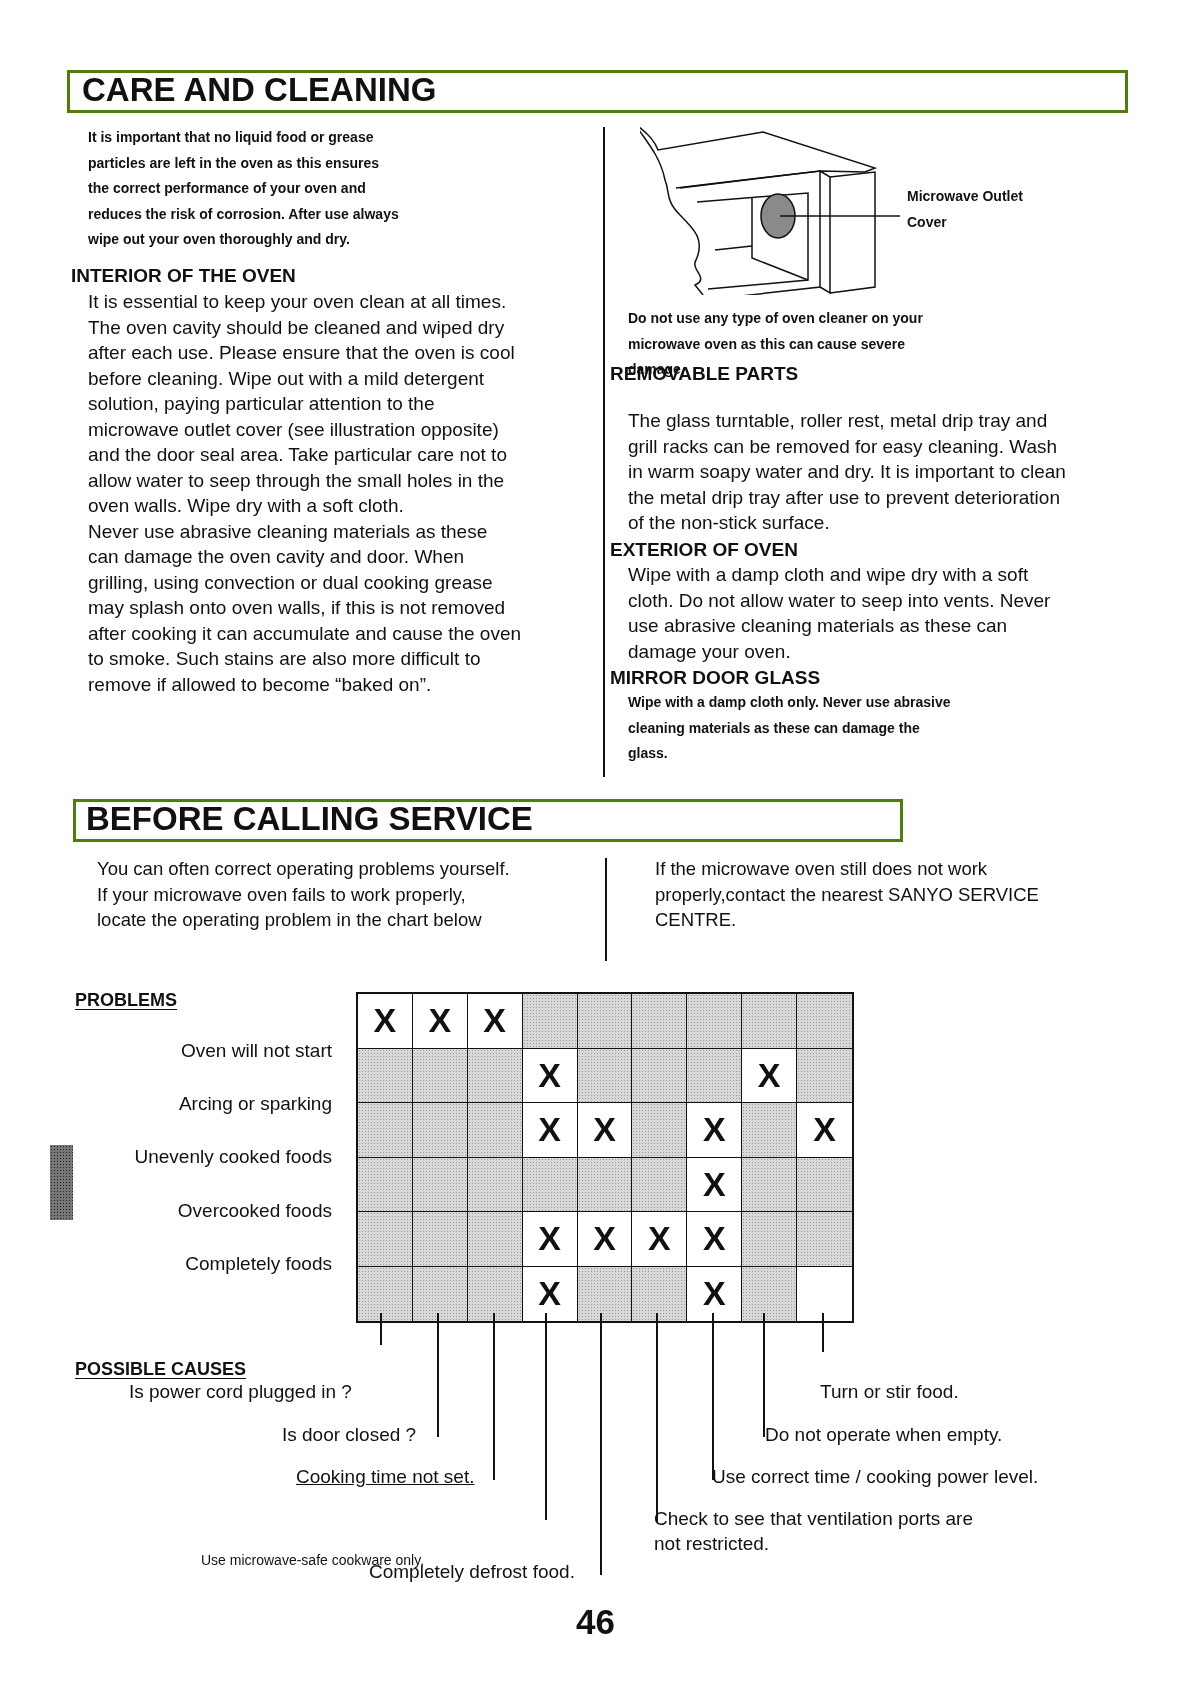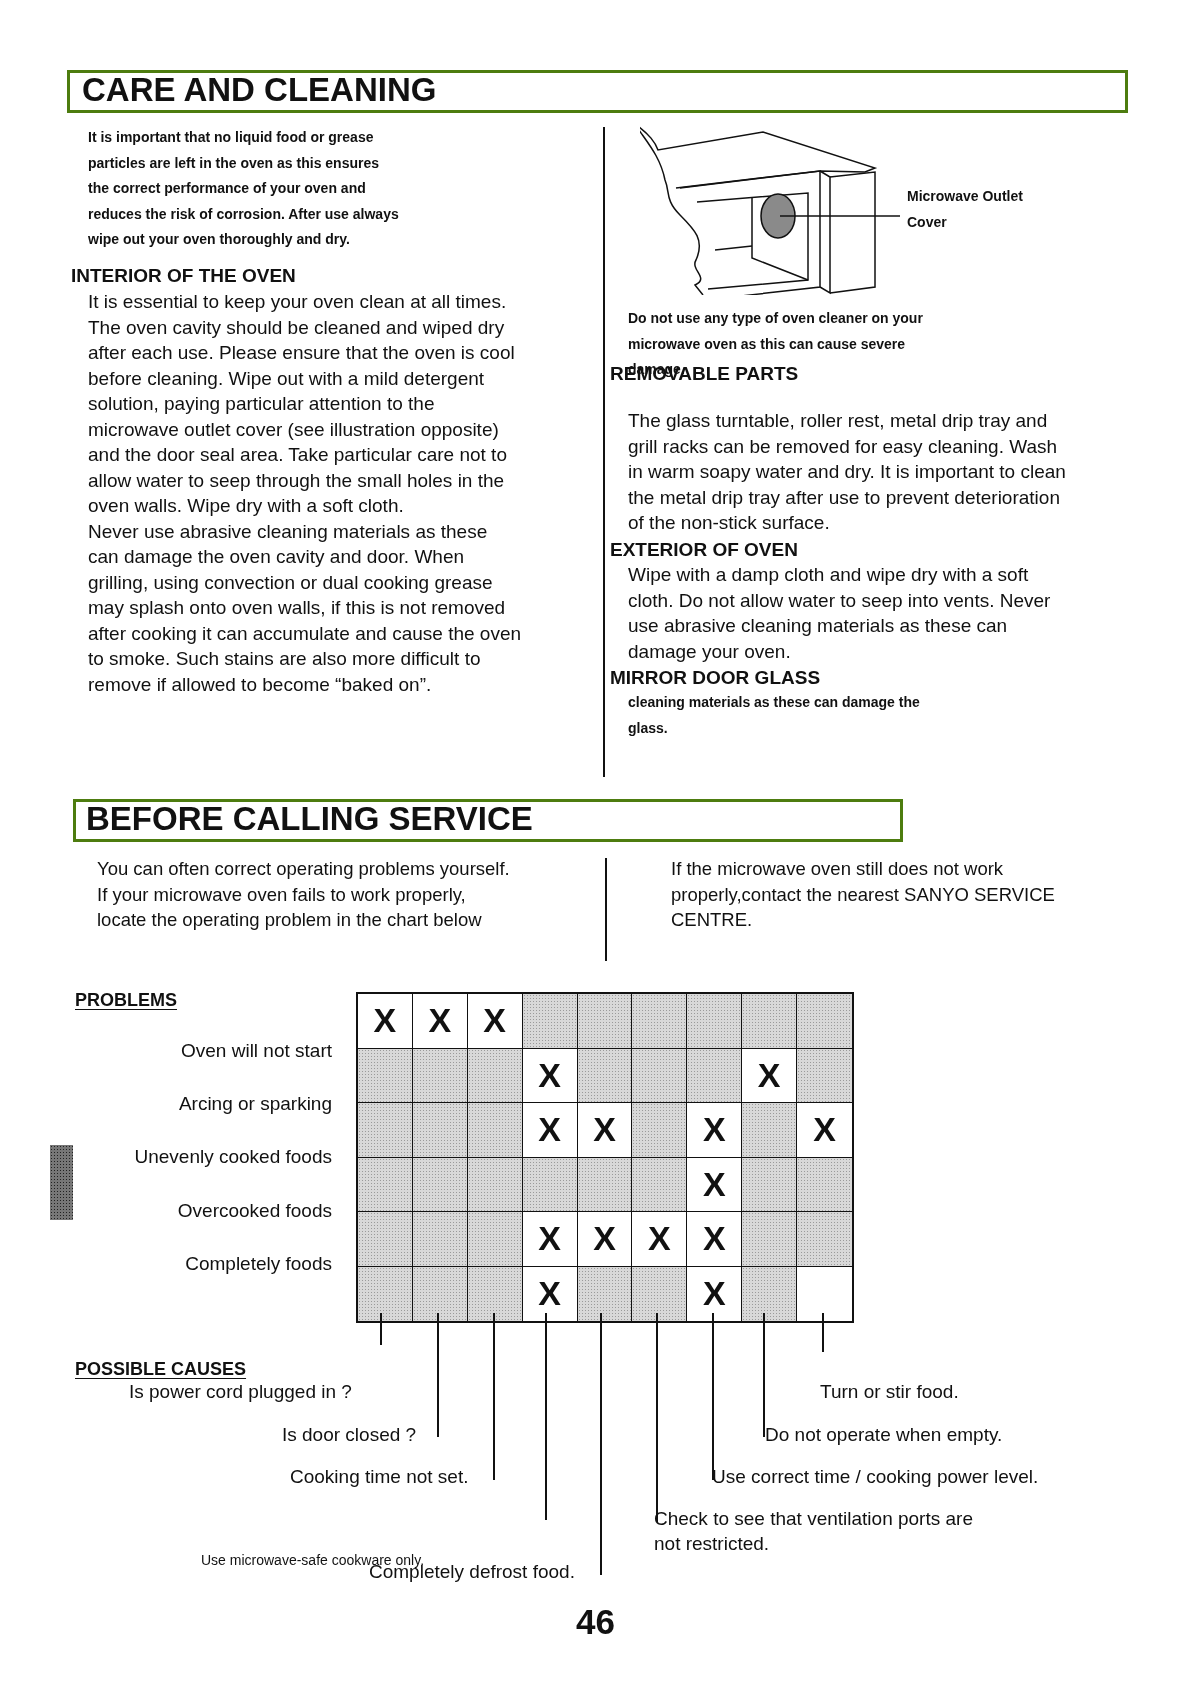--- a/index.html
+++ b/index.html
@@ -107,35 +107,36 @@
 <div class="abs h" style="left:610px; top:537px;">EXTERIOR OF OVEN</div>
 <div class="abs p" style="left:628px; top:562px;">
   <span class="line">Wipe with a damp cloth and wipe dry with a soft</span>
   <span class="line">cloth. Do not allow water to seep into vents. Never</span>
   <span class="line">use abrasive cleaning materials as these can</span>
   <span class="line">damage your oven.</span>
 </div>
 
 <div class="abs h" style="left:610px; top:665px;">MIRROR DOOR GLASS</div>
 <div class="abs pb" style="left:628px; top:690px;">
+  <span class="line">Wipe with a damp cloth only. Never use abrasive</span>
   <span class="line">cleaning materials as these can damage the</span>
   <span class="line">glass.</span>
 </div>
 
 <div class="section-box" style="left:73px; top:799px; width:830px; height:43px;">
   <span class="section-title" style="left:10px;">BEFORE CALLING SERVICE</span>
 </div>
 
 <div class="abs p" style="left:97px; top:856px; font-size:18.5px;">
   <span class="line">You can often correct operating problems yourself.</span>
   <span class="line">If your microwave oven fails to work properly,</span>
   <span class="line">locate the operating problem in the chart below</span>
 </div>
 <div class="divider" style="left:605px; top:858px; height:103px;"></div>
-<div class="abs p" style="left:671px; top:856px; font-size:18.5px;">
+<div class="abs p" style="left:655px; top:856px; font-size:18.5px;">
   <span class="line">If the microwave oven still does not work</span>
   <span class="line">properly,contact the nearest SANYO SERVICE</span>
   <span class="line">CENTRE.</span>
 </div>
 
 <div class="abs h underline" style="left:75px; top:988px; font-size:18px;">PROBLEMS</div>
 <div class="abs" style="left:80px; top:1040px; width:252px; height:260px;">
   <span class="prob" style="top:0px;">Oven will not start</span>
   <span class="prob" style="top:53px;">Arcing or sparking</span>
   <span class="prob" style="top:106px;">Unevenly cooked foods</span>
@@ -242,21 +243,21 @@
     <div class="leader" style="left: 600px; top: 1313px; height: 262px;"></div>
     <div class="leader" style="left: 656px; top: 1313px; height: 209px;"></div>
     <div class="leader" style="left: 712px; top: 1313px; height: 167px;"></div>
     <div class="leader" style="left: 763px; top: 1313px; height: 124px;"></div>
     <div class="leader" style="left: 822px; top: 1313px; height: 39px;"></div>
   </div>
 
 <div class="abs h underline" style="left:75px; top:1357px; font-size:18px;">POSSIBLE CAUSES</div>
 <span class="cause" style="left:129px; top:1381px;">Is power cord plugged in ?</span>
 <span class="cause" style="left:282px; top:1424px;">Is door closed ?</span>
-<span class="cause" style="left:290px; top:1466px;">Cooking time not set.</span>
+<span class="cause" style="left:296px; top:1466px;text-decoration:underline;">Cooking time not set.</span>
 <span class="cause" style="left:201px; top:1508px; font-size:14px;margin-top:44px;">Use microwave-safe cookware only.</span>
 <span class="cause" style="left:369px; top:1561px;">Completely defrost food.</span>
 <span class="cause" style="left:654px; top:1508px;">Check to see that ventilation ports are</span>
 <span class="cause" style="left:654px; top:1533px;">not restricted.</span>
 <span class="cause" style="left:712px; top:1466px;">Use correct time / cooking power level.</span>
 <span class="cause" style="left:765px; top:1424px;">Do not operate when empty.</span>
 <span class="cause" style="left:820px; top:1381px;">Turn or stir food.</span>
 
 <div class="abs" style="left:576px; top:1602px; font-weight:bold; font-size:35px;">46</div>
 

